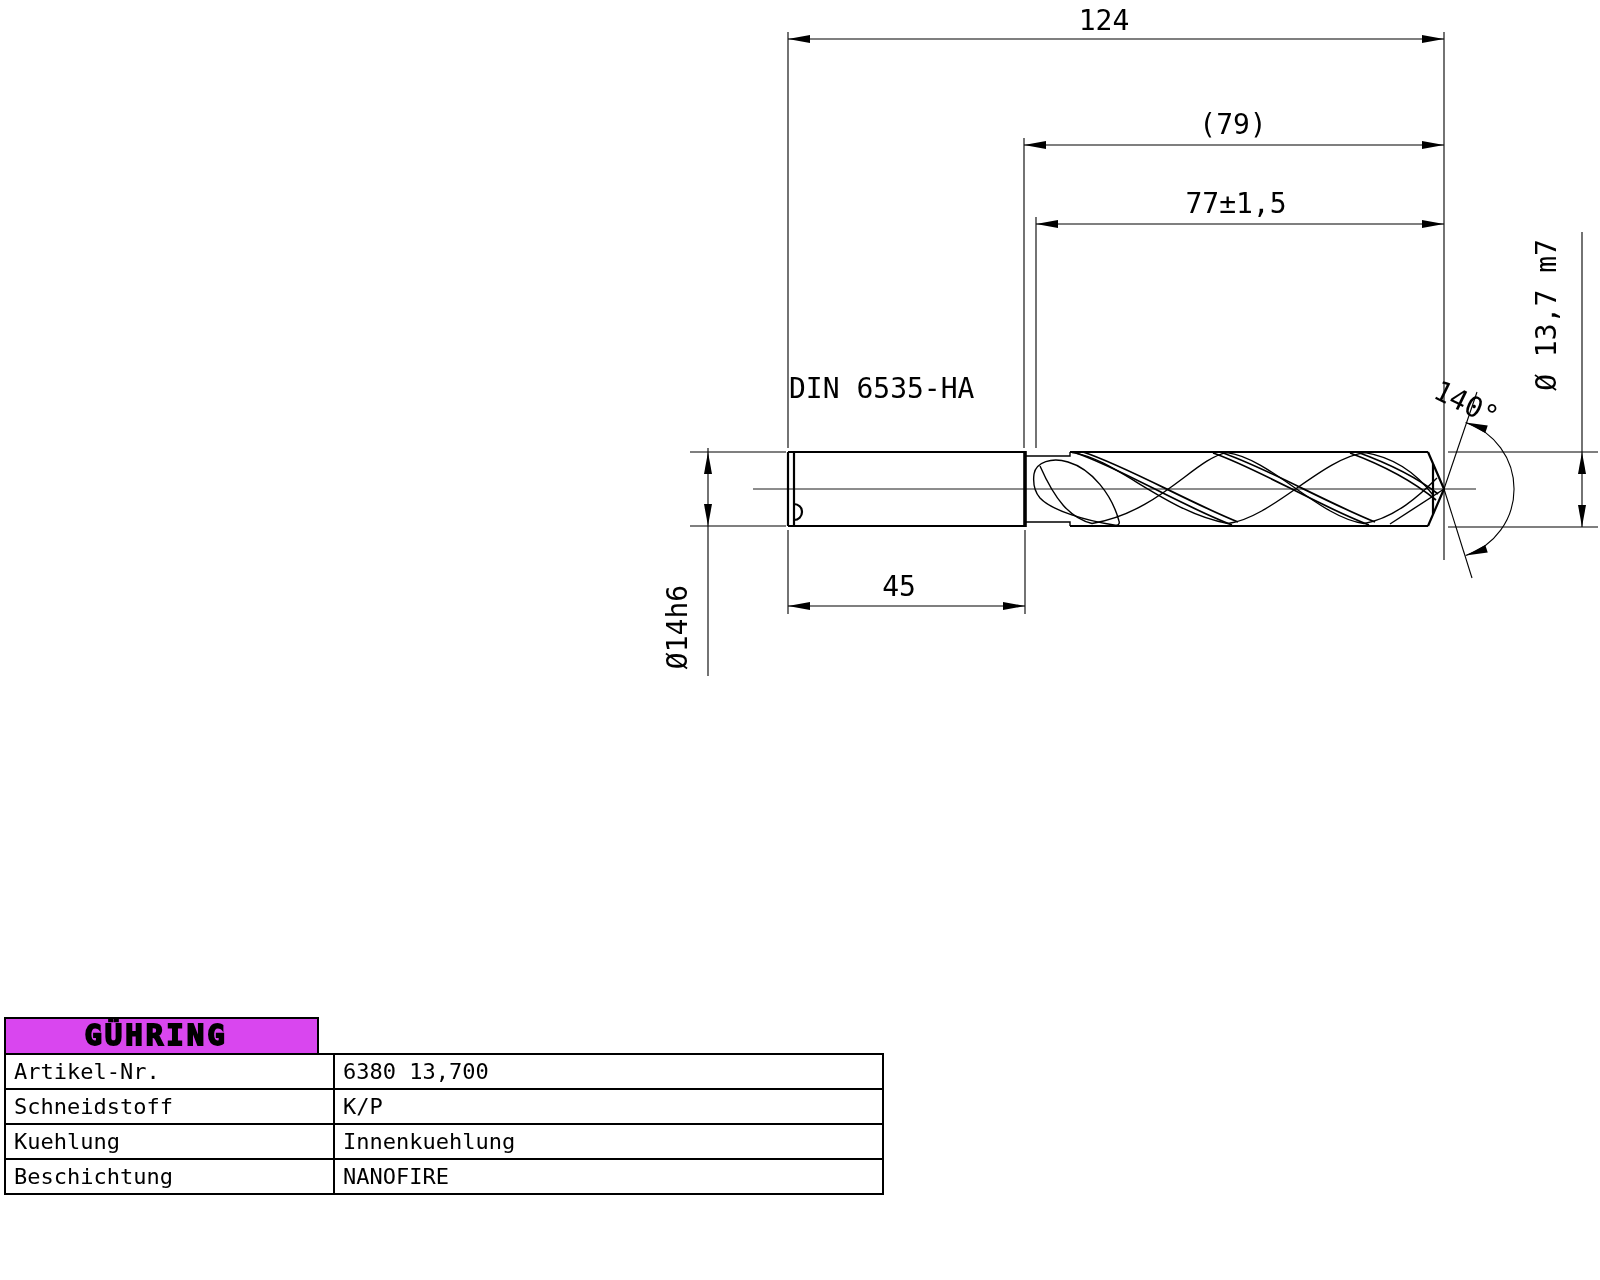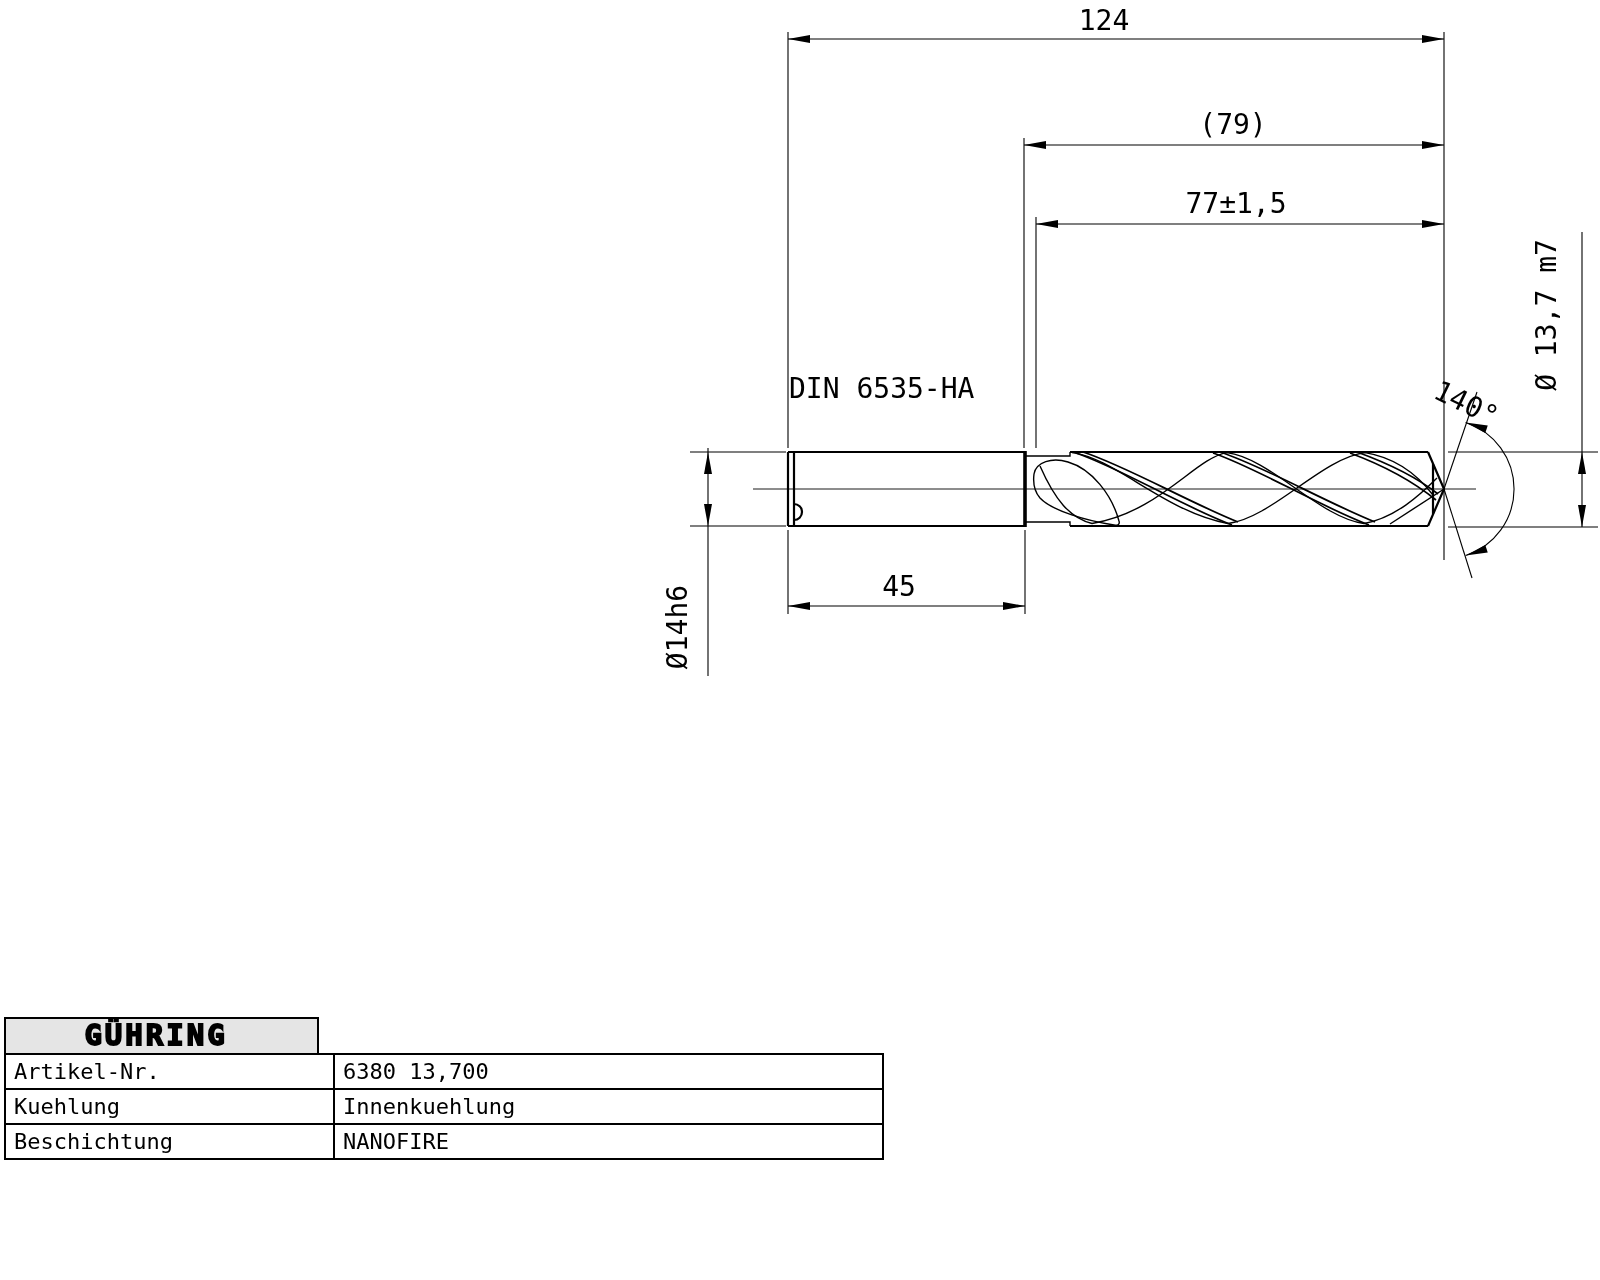--- a/index.html
+++ b/index.html
@@ -10,21 +10,21 @@
   .ext{stroke:#000;stroke-width:1.1;}
   .dim{stroke:#000;stroke-width:1.1;}
   .cl{stroke:#000;stroke-width:0.9;}
   .out{stroke:#000;stroke-width:2.2;fill:none;}
   .thick{stroke:#000;stroke-width:3.6;}
   .flute{stroke:#000;stroke-width:1.4;fill:none;}
   .margin{stroke:#000;stroke-width:1.7;fill:none;}
   .arr{fill:#000;stroke:none;}
   .dtxt{font-size:28px;}
   .logo-box{position:absolute;left:4px;top:1017px;width:315px;height:38px;
-            border:2px solid #000;box-sizing:border-box;background:#e5e5e5;
+            border:2px solid #000;box-sizing:border-box;background:#d946ef;
             display:flex;align-items:center;justify-content:center;}
   table.spec{position:absolute;left:4px;top:1053px;border-collapse:collapse;
              background:#fff;}
   table.spec td{border:2px solid #000;height:33px;font-size:22px;color:#000;
                 padding:0 16px 0 8px;vertical-align:middle;white-space:nowrap;}
   td.lbl{width:303px;}
   td.val{width:523px;}
 </style>
 </head>
 <body>
@@ -147,20 +147,24 @@
   </svg>
 </div>
 
 <table class="spec">
   <tbody>
     <tr>
       <td class="lbl">Artikel-Nr.</td>
       <td class="val">6380 13,700</td>
     </tr>
     <tr>
+      <td class="lbl">Schneidstoff</td>
+      <td class="val">K/P</td>
+    </tr>
+    <tr>
       <td class="lbl">Kuehlung</td>
       <td class="val">Innenkuehlung</td>
     </tr>
     <tr>
       <td class="lbl">Beschichtung</td>
       <td class="val">NANOFIRE</td>
     </tr>
   </tbody>
 </table>
 

